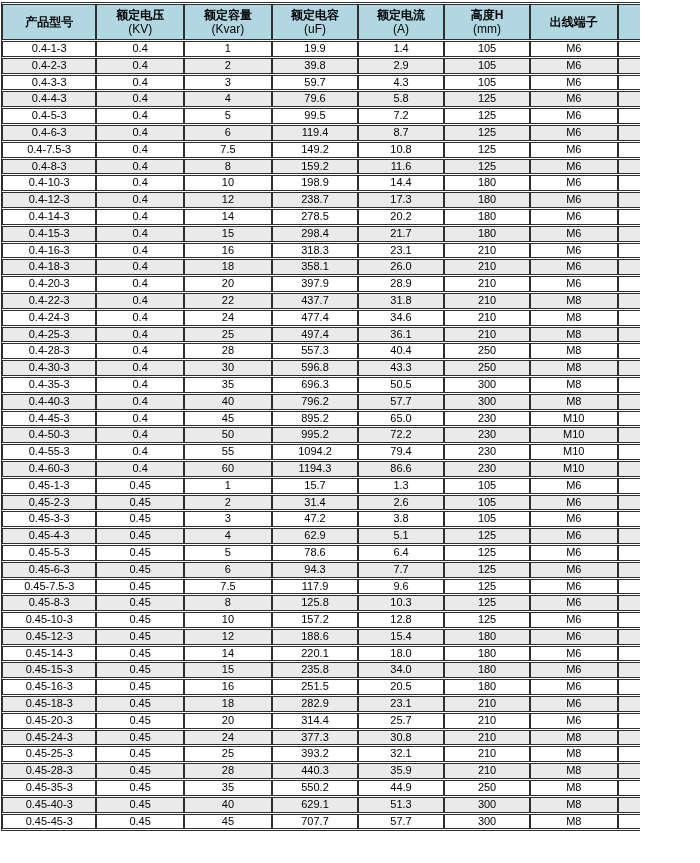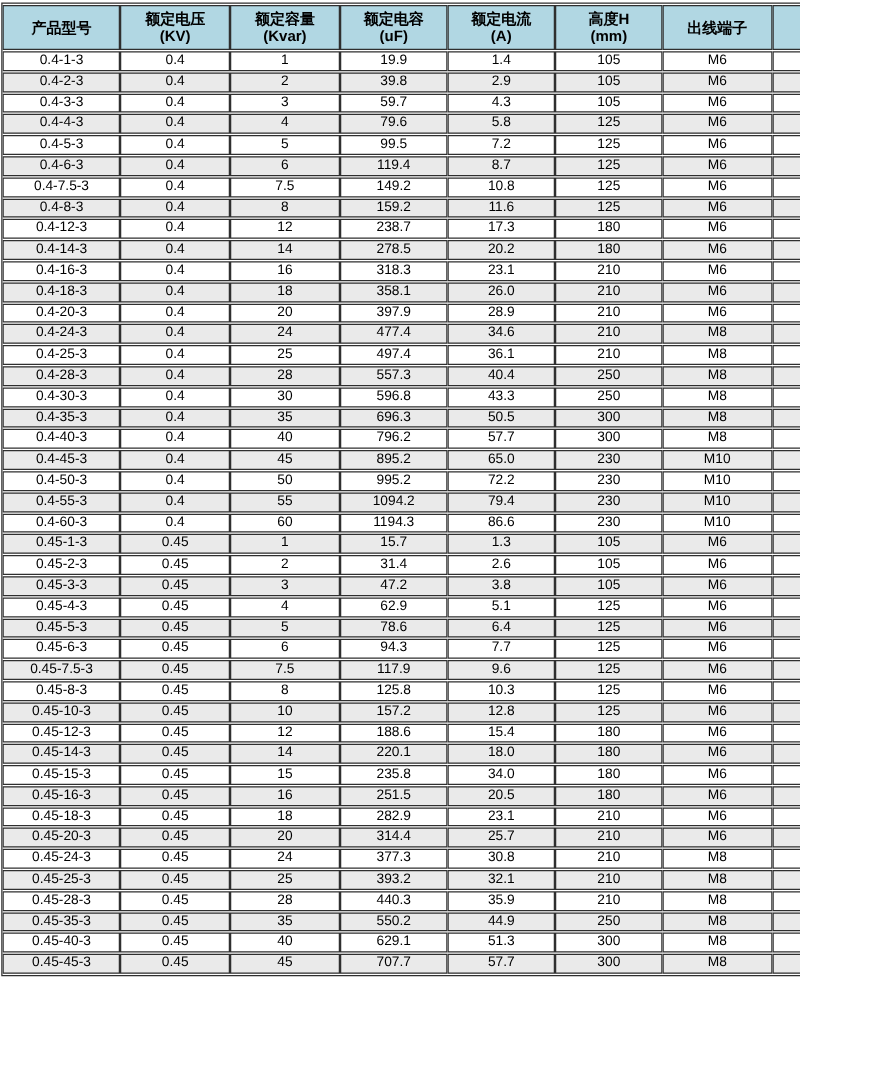--- a/index.html
+++ b/index.html
@@ -24,21 +24,21 @@
   th,td{
     border:1px solid var(--border);
     text-align:center;vertical-align:middle;
     padding:0;overflow:hidden;white-space:nowrap;
   }
   thead th{
     background:var(--header-bg);
     font-weight:bold;font-size:12px;line-height:14px;
     height:32px;padding:1px 0;
   }
-  thead th .sub{font-weight:bold;}
+  thead th .sub{font-weight:normal;}
   tbody td{
     font-size:11px;line-height:13.8px;height:13.8px;
     background:#fff;
   }
   tbody tr:nth-child(even) td{background:var(--alt-bg);}
   col.c1{width:13.5%}col.c2{width:12.5%}col.c3{width:12.6%}col.c4{width:12.3%}
   col.c5{width:12.3%}col.c6{width:12.3%}col.c7{width:12.5%}col.c8{width:11.5%}
 </style>
 </head>
 <body>
@@ -163,40 +163,60 @@
           <td>0.4-8-3</td>
           <td>0.4</td>
           <td>8</td>
           <td>159.2</td>
           <td>11.6</td>
           <td>125</td>
           <td>M6</td>
           <td>2</td>
         </tr>
         <tr>
+          <td>0.4-10-3</td>
+          <td>0.4</td>
+          <td>10</td>
+          <td>198.9</td>
+          <td>14.4</td>
+          <td>180</td>
+          <td>M6</td>
+          <td>2</td>
+        </tr>
+        <tr>
           <td>0.4-12-3</td>
           <td>0.4</td>
           <td>12</td>
           <td>238.7</td>
           <td>17.3</td>
           <td>180</td>
           <td>M6</td>
           <td>2</td>
         </tr>
         <tr>
           <td>0.4-14-3</td>
           <td>0.4</td>
           <td>14</td>
           <td>278.5</td>
           <td>20.2</td>
           <td>180</td>
           <td>M6</td>
           <td>2</td>
         </tr>
         <tr>
+          <td>0.4-15-3</td>
+          <td>0.4</td>
+          <td>15</td>
+          <td>298.4</td>
+          <td>21.7</td>
+          <td>180</td>
+          <td>M6</td>
+          <td>2</td>
+        </tr>
+        <tr>
           <td>0.4-16-3</td>
           <td>0.4</td>
           <td>16</td>
           <td>318.3</td>
           <td>23.1</td>
           <td>210</td>
           <td>M6</td>
           <td>2</td>
         </tr>
         <tr>
@@ -211,20 +231,30 @@
         </tr>
         <tr>
           <td>0.4-20-3</td>
           <td>0.4</td>
           <td>20</td>
           <td>397.9</td>
           <td>28.9</td>
           <td>210</td>
           <td>M6</td>
           <td>2</td>
+        </tr>
+        <tr>
+          <td>0.4-22-3</td>
+          <td>0.4</td>
+          <td>22</td>
+          <td>437.7</td>
+          <td>31.8</td>
+          <td>210</td>
+          <td>M8</td>
+          <td>3</td>
         </tr>
         <tr>
           <td>0.4-24-3</td>
           <td>0.4</td>
           <td>24</td>
           <td>477.4</td>
           <td>34.6</td>
           <td>210</td>
           <td>M8</td>
           <td>3</td>

